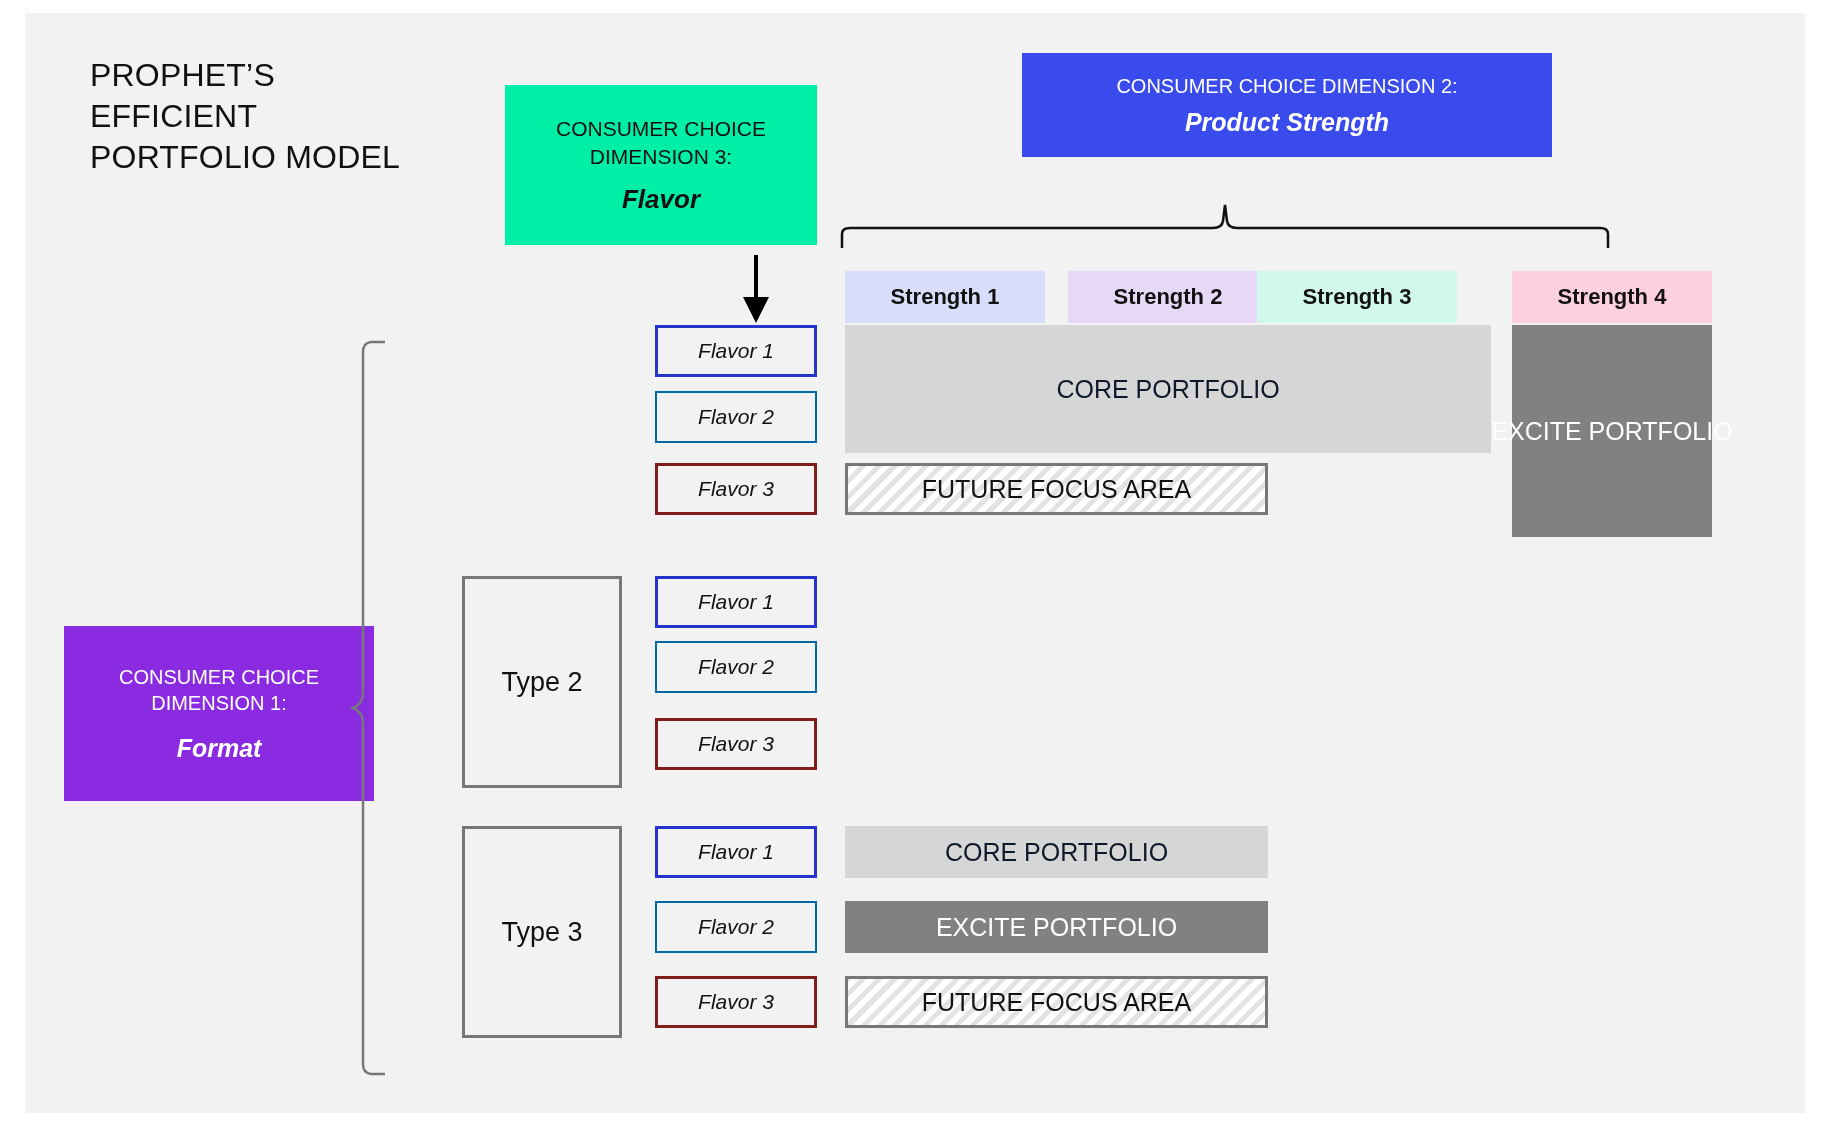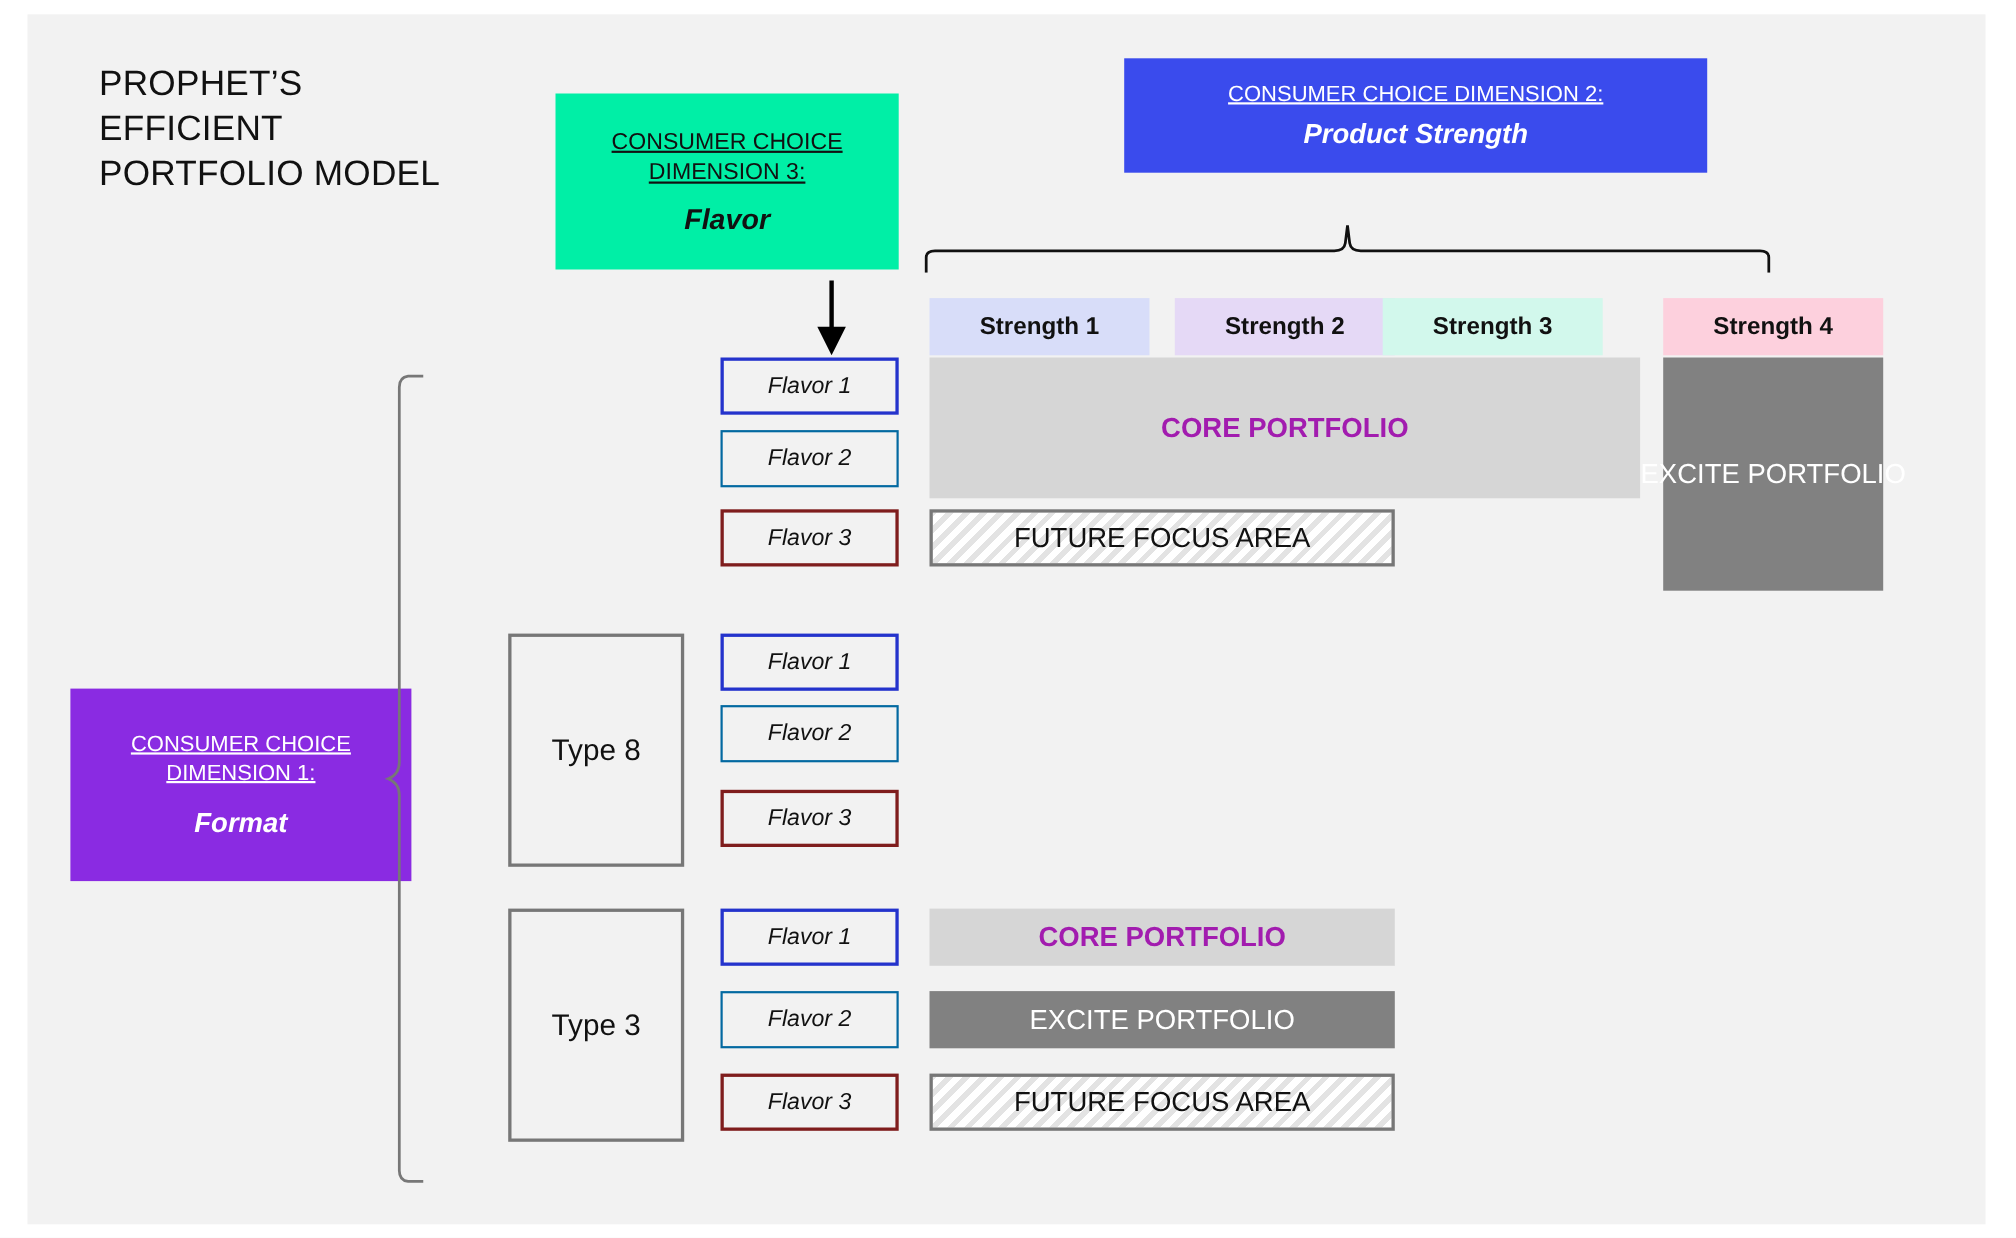--- a/index.html
+++ b/index.html
@@ -43,21 +43,20 @@
     display: flex;
     flex-direction: column;
     align-items: center;
     justify-content: center;
     text-align: center;
   }
   .dim-box .dim-kicker {
     font-size: 21px;
     line-height: 1.32;
     white-space: pre-line;
-    text-decoration: underline;
   }
   .dim-box .dim-name {
     font-style: italic;
     font-weight: bold;
     font-size: 27px;
     margin-top: 16px;
   }
 
   #dim3-box {
     left: 480px;  top: 72px;
@@ -166,22 +165,21 @@
     position: absolute;
     box-sizing: border-box;
     display: flex;
     align-items: center;
     justify-content: center;
     font-size: 25px;
     white-space: nowrap;
   }
   .pf-core {
     background: #d6d6d6;
-    color: #a21caf;
-    font-weight: bold;
+    color: #0f172a;
   }
   .pf-excite {
     background: #818181;
     color: #ffffff;
   }
   .pf-future {
     background:
       repeating-linear-gradient(
         -45deg,
         #ffffff 0px, #ffffff 6px,
@@ -237,21 +235,21 @@
 
   <svg id="format-brace" viewBox="0 0 40 740">
     <path d="M 40 4 L 26 4 Q 18 5 18 14 L 18 355 Q 18 366 8 370 Q 18 374 18 385 L 18 726 Q 18 735 26 736 L 40 736" fill="none" stroke="#777777" stroke-width="2.5"></path>
   </svg>
 
   <div id="strength-chip-1" class="strength-chip">Strength 1</div>
   <div id="strength-chip-2" class="strength-chip">Strength 2</div>
   <div id="strength-chip-3" class="strength-chip">Strength 3</div>
   <div id="strength-chip-4" class="strength-chip">Strength 4</div>
 
-  <div id="type-box-2" class="type-box">Type 8</div>
+  <div id="type-box-2" class="type-box">Type 2</div>
   <div id="type-box-3" class="type-box">Type 3</div>
 
   <div class="flavor-chip flavor-blue" style="top:312px">Flavor 1</div>
   <div class="flavor-chip flavor-pink" style="top:378px">Flavor 2</div>
   <div class="flavor-chip flavor-teal" style="top:450px">Flavor 3</div>
 
   <div class="flavor-chip flavor-blue" style="top:563px">Flavor 1</div>
   <div class="flavor-chip flavor-pink" style="top:628px">Flavor 2</div>
   <div class="flavor-chip flavor-teal" style="top:705px">Flavor 3</div>
 

